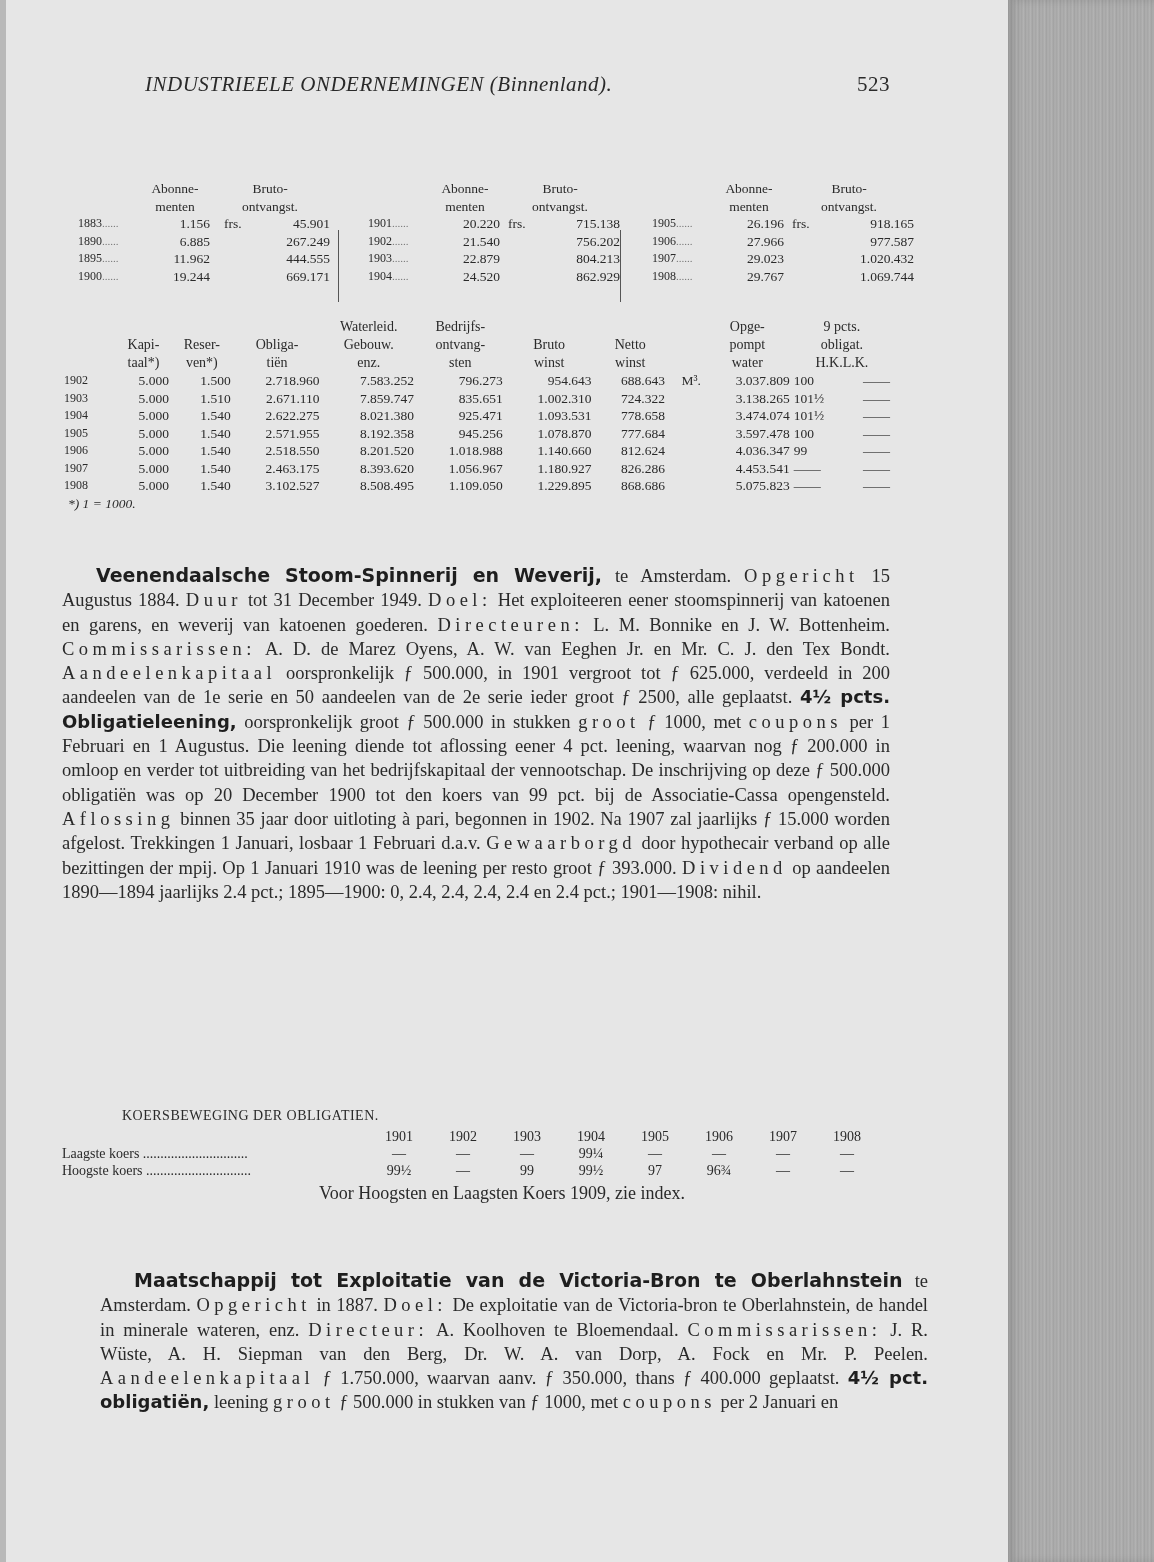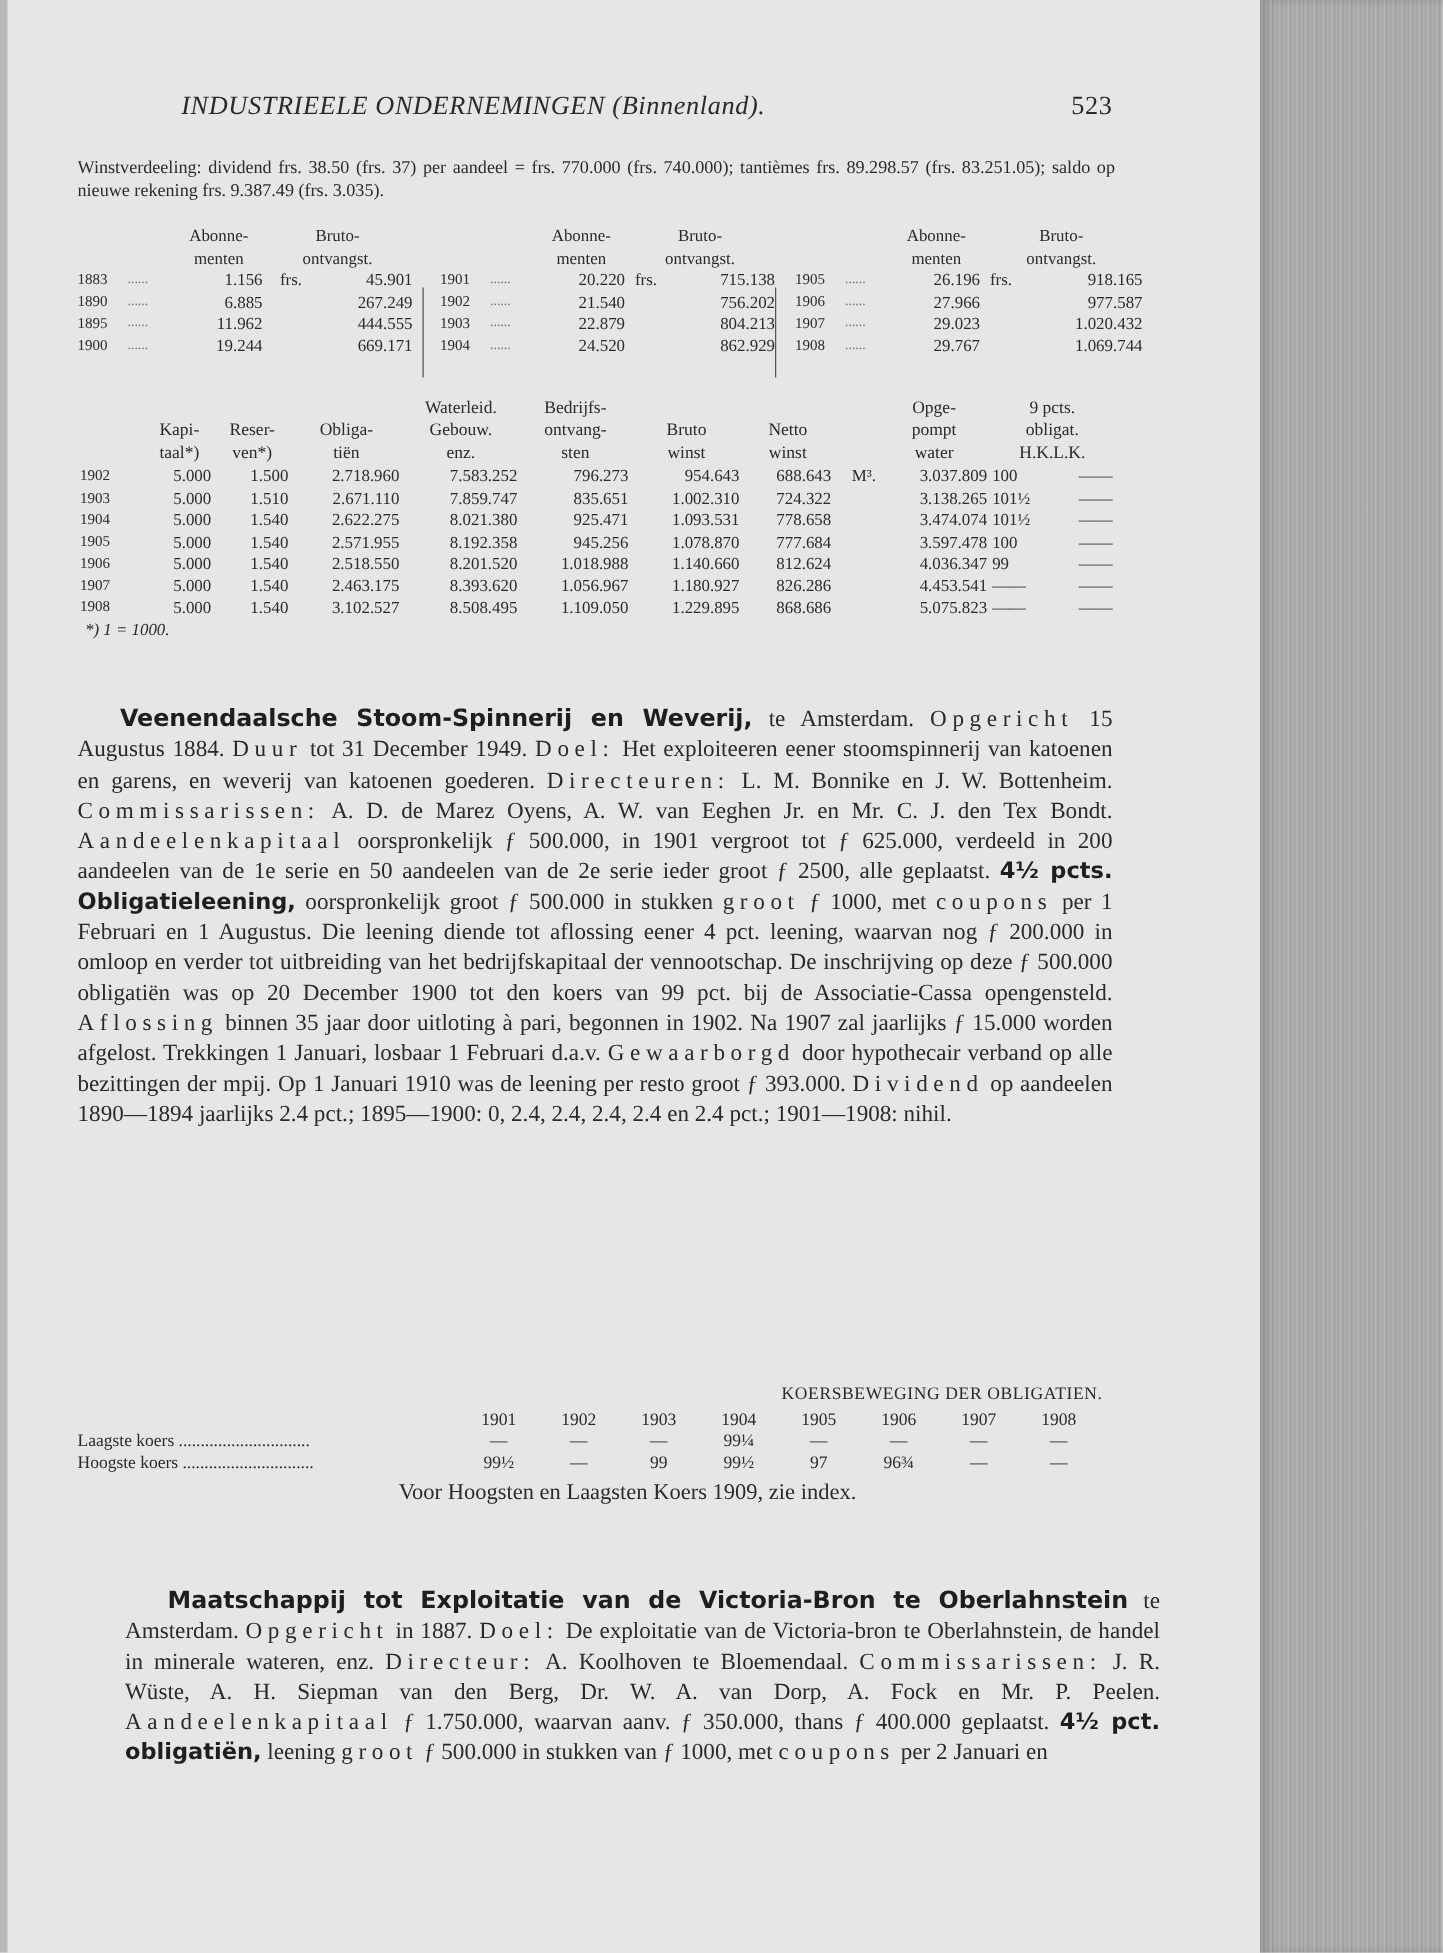--- a/index.html
+++ b/index.html
@@ -10,53 +10,52 @@
     background: repeating-linear-gradient(90deg,#a8a8a8 0px,#b6b6b6 2px,#9f9f9f 3px,#b0b0b0 5px,#a4a4a4 7px);
     box-shadow: inset 6px 0 8px rgba(0,0,0,0.12); }
   .serif { font-family:"Liberation Serif","DejaVu Serif",serif; color:#2a2a2a; }
   .bold-sans { font-family:"DejaVu Sans","Liberation Sans",sans-serif; font-weight:bold; color:#1e1e1e; }
   .running-head { position:absolute; left:145px; top:72px; width:745px; font-size:21px; font-style:italic; letter-spacing:0.5px; }
   .running-head .pg { position:absolute; right:0; top:0; font-style:normal; }
   .winst { position:absolute; left:62px; top:125px; width:830px; font-size:14.5px; line-height:19px; text-align:justify; }
   .abn { position:absolute; top:180px; font-size:14px; line-height:19px; }
   .abn table { border-collapse:collapse; }
   .abn td { padding:0; font-size:13.5px; line-height:17.5px; }
-  .abn .yr { width:40px; font-size:12px; }
+  .abn .yr { width:40px; font-size:12px;text-align:right; }
   .abn .dots { width:38px; color:#777; font-size:11px; }
   .abn .num { text-align:right; }
   .vsep { position:absolute; top:230px; width:1px; height:72px; background:#555; }
   .bigtable { position:absolute; left:62px; top:318px; width:830px; }
   .bigtable table { border-collapse:collapse; width:100%; }
   .bigtable th { font-weight:normal; font-size:14px; line-height:18px; padding:0 2px; text-align:center; vertical-align:bottom; }
   .bigtable td { font-size:13.5px; line-height:17.5px; padding:0 2px; text-align:right; }
   .bigtable td.yr { text-align:left; font-size:12px; width:50px; }
   .bigtable td.left { text-align:left; }
   .foot { font-size:13.5px; }
   .para { position:absolute; left:62px; width:828px; font-size:18.5px; line-height:24.3px; text-align:justify; }
   .sp { letter-spacing:4.5px; }
   .koers { position:absolute; left:62px; top:1108px; width:820px; }
-  .koers .title { text-align:right; font-size:14px; letter-spacing:0.5px; margin-left:60px; }
+  .koers .title { text-align:left; font-size:14px; letter-spacing:0.5px; margin-left:60px; }
   .koers table { border-collapse:collapse; margin-top:4px; }
   .koers td { font-size:14px; line-height:17px; padding:0; text-align:center; }
   .koers td.lbl { text-align:left; width:305px; }
   .koers td.c { width:64px; }
   .koers .note { text-align:center; font-size:18px; margin-top:4px; margin-left:60px; }
 </style>
 </head>
 <body>
 
 <div class="page">
   <div class="page-left-edge"></div>
 
   <div class="running-head serif">
     <span>INDUSTRIEELE ONDERNEMINGEN (Binnenland).</span>
     <span class="pg">523</span>
   </div>
 
-  <div class="winst serif">Winstverdeeling: dividend frs. 38.50 (frs. 37) per aandeel = frs. 770.000 (frs. 740.000); tantièmes frs. 89.298.57 (frs. 83.251.05); saldo op nieuwe rekening frs. 9.387.49 (frs. 3.035).</div>
 
   <div class="abn serif" style="left:62px;">
     <table>
       <tbody>
           <tr>
             <td colspan="2"></td>
             <td class="num" style="width:70px; white-space:pre; text-align:center;">Abonne-
 menten</td>
             <td colspan="2" style="white-space:pre; text-align:center; width:120px;">Bruto-
 ontvangst.</td>

